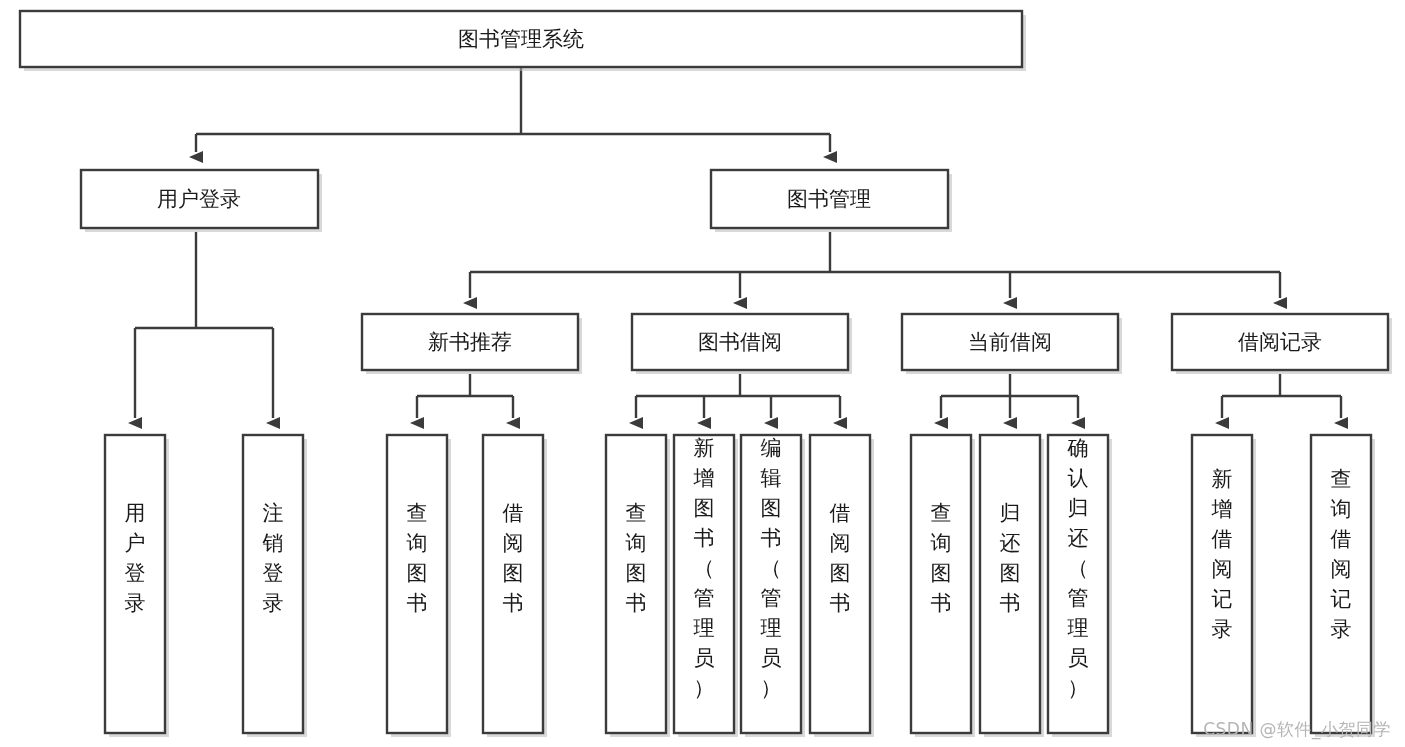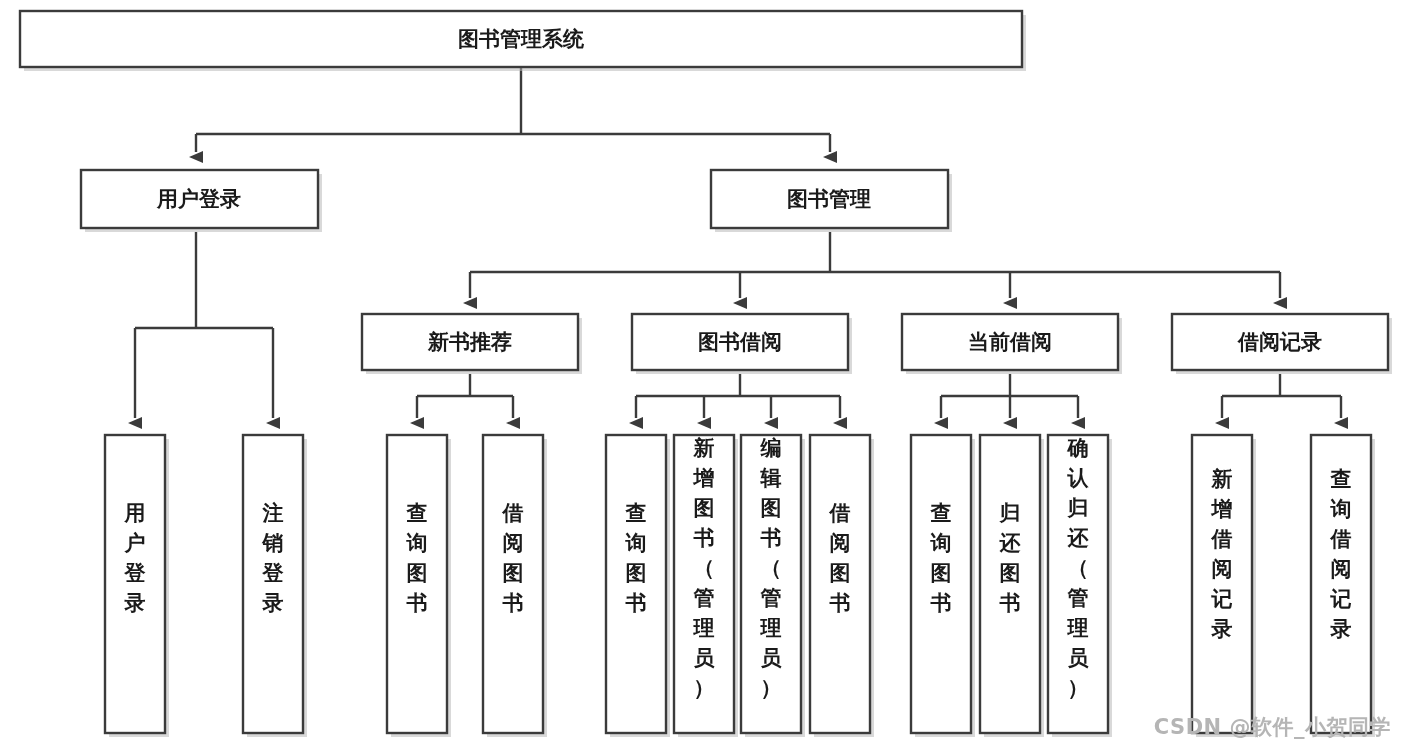--- a/index.html
+++ b/index.html
@@ -11,21 +11,20 @@
     width: 1405px;
     height: 747px;
     font-family: "DejaVu Sans", "Liberation Sans", sans-serif;
     overflow: hidden;
     position: relative;
   }
   #diagram-root {
     position: relative;
     width: 1405px;
     height: 747px;
-    font-weight: bold;
   }
   svg.flow {
     position: absolute;
     top: 0;
     left: 0;
     width: 1405px;
     height: 747px;
   }
   .node-box {
     fill: #ffffff;
@@ -56,21 +55,21 @@
     font-family: "DejaVu Sans", "Liberation Sans", sans-serif;
     font-size: 21px;
     fill: #1a1a1a;
     text-anchor: middle;
   }
   .watermark {
     position: absolute;
     right: 14px;
     bottom: 6px;
     font-family: "DejaVu Sans", "Liberation Sans", sans-serif;
-    font-size: 21px;
+    font-size: 17px;
     color: #b5b5b5;
     white-space: nowrap;
     letter-spacing: 0.5px;
     text-align: right;
   }
 </style>
 </head>
 <body>
 
 <div id="diagram-root">

